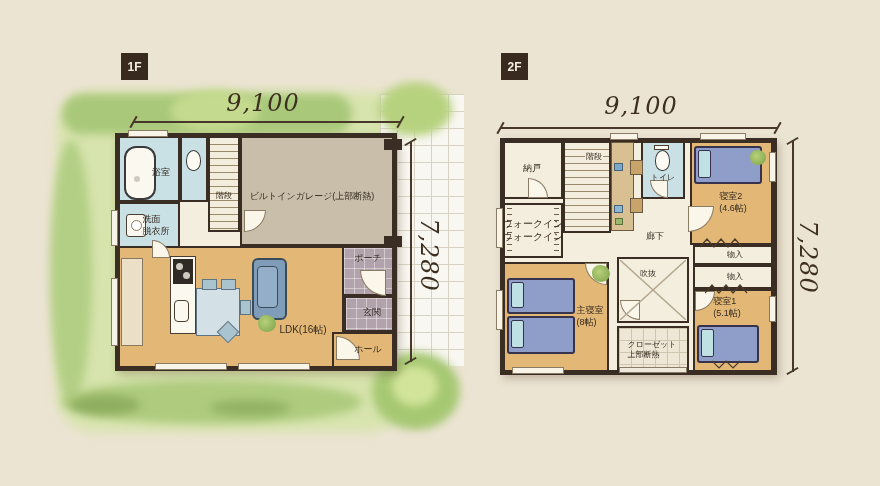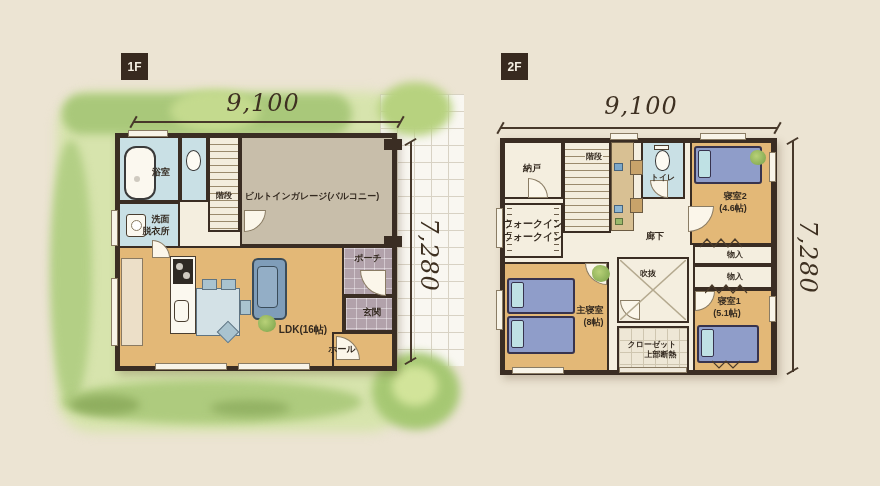--- a/index.html
+++ b/index.html
@@ -23,22 +23,22 @@
   .mauve{background-color:#b2a2ab;
     background-image:linear-gradient(rgba(255,255,255,.4) 1px,transparent 1px),
                      linear-gradient(90deg,rgba(255,255,255,.4) 1px,transparent 1px);
     background-size:10px 10px;}
   .stairs{background:repeating-linear-gradient(to bottom,#f3eddd 0 6px,#9a8a6c 6px 7px);}
   .gridpale{background-color:#eee7d6;
     background-image:linear-gradient(#cfc6b0 1px,transparent 1px),
                      linear-gradient(90deg,#cfc6b0 1px,transparent 1px);
     background-size:12px 12px;}
   
-  .lbl{position:absolute;transform:translate(-50%,-50%);font-size:9px;font-weight:bold;
-       color:#342a20;line-height:1.3;text-align:right;white-space:nowrap;z-index:8;}
+  .lbl{position:absolute;transform:translate(-50%,-50%);font-size:9px;font-weight:normal;
+       color:#342a20;line-height:1.3;text-align:left;white-space:nowrap;z-index:8;}
   .sm{font-size:8px;}
   .xs{font-size:10px;}
   
   .dimline{position:absolute;background:#47382a;z-index:7;}
   .tick{position:absolute;width:13px;height:2px;background:#47382a;z-index:7;}
   .dimtext{position:absolute;transform:translate(-50%,-50%);font:italic 24px "DejaVu Serif",serif;
            color:#3e3021;letter-spacing:1px;z-index:7;white-space:nowrap;}
   .dimtext.vert{transform:translate(-50%,-50%) rotate(90deg);}
   
   .badge{position:absolute;width:27px;height:27px;background:#382a1f;color:#f5efe2;
@@ -140,24 +140,24 @@
   <div class="win" style="left:111px;top:210px;width:7px;height:36px;"></div>
   <div class="cap" style="left:384px;top:139px;width:18px;height:11px;"></div>
   <div class="cap" style="left:384px;top:236px;width:18px;height:11px;"></div>
 
   <div class="lbl" style="left:161px;top:173px;">浴室</div>
   <div class="lbl sm" style="left:224px;top:196px;">階段</div>
   <div class="lbl" style="left:156px;top:226px;">
     <div>洗面</div>
     <div>脱衣所</div>
   </div>
-  <div class="lbl" style="left:312px;top:197px;">ビルトインガレージ(バルコニー)</div>
+  <div class="lbl" style="left:312px;top:197px;">ビルトインガレージ(上部断熱)</div>
   <div class="lbl" style="left:368px;top:259px;">ポーチ</div>
   <div class="lbl" style="left:372px;top:313px;">玄関</div>
-  <div class="lbl" style="left:342px;top:350px;">ホール</div>
+  <div class="lbl" style="left:368px;top:350px;">ホール</div>
   <div class="lbl" style="left:303px;top:329px;font-size:10px;">LDK(16帖)</div>
 
   <div class="dimtext" style="left:641px;top:106px;">9,100</div>
   <div class="dimline" style="left:500px;top:127px;width:277px;height:2px;"></div>
   <div class="tick" style="left:494px;top:127px;transform:rotate(-60deg);"></div>
   <div class="tick" style="left:771px;top:127px;transform:rotate(-60deg);"></div>
   <div class="dimtext vert" style="left:808px;top:257px;">7,280</div>
   <div class="dimline" style="left:792px;top:141px;width:2px;height:231px;"></div>
   <div class="tick" style="left:786px;top:140px;transform:rotate(-30deg);"></div>
   <div class="tick" style="left:786px;top:370px;transform:rotate(-30deg);"></div>

